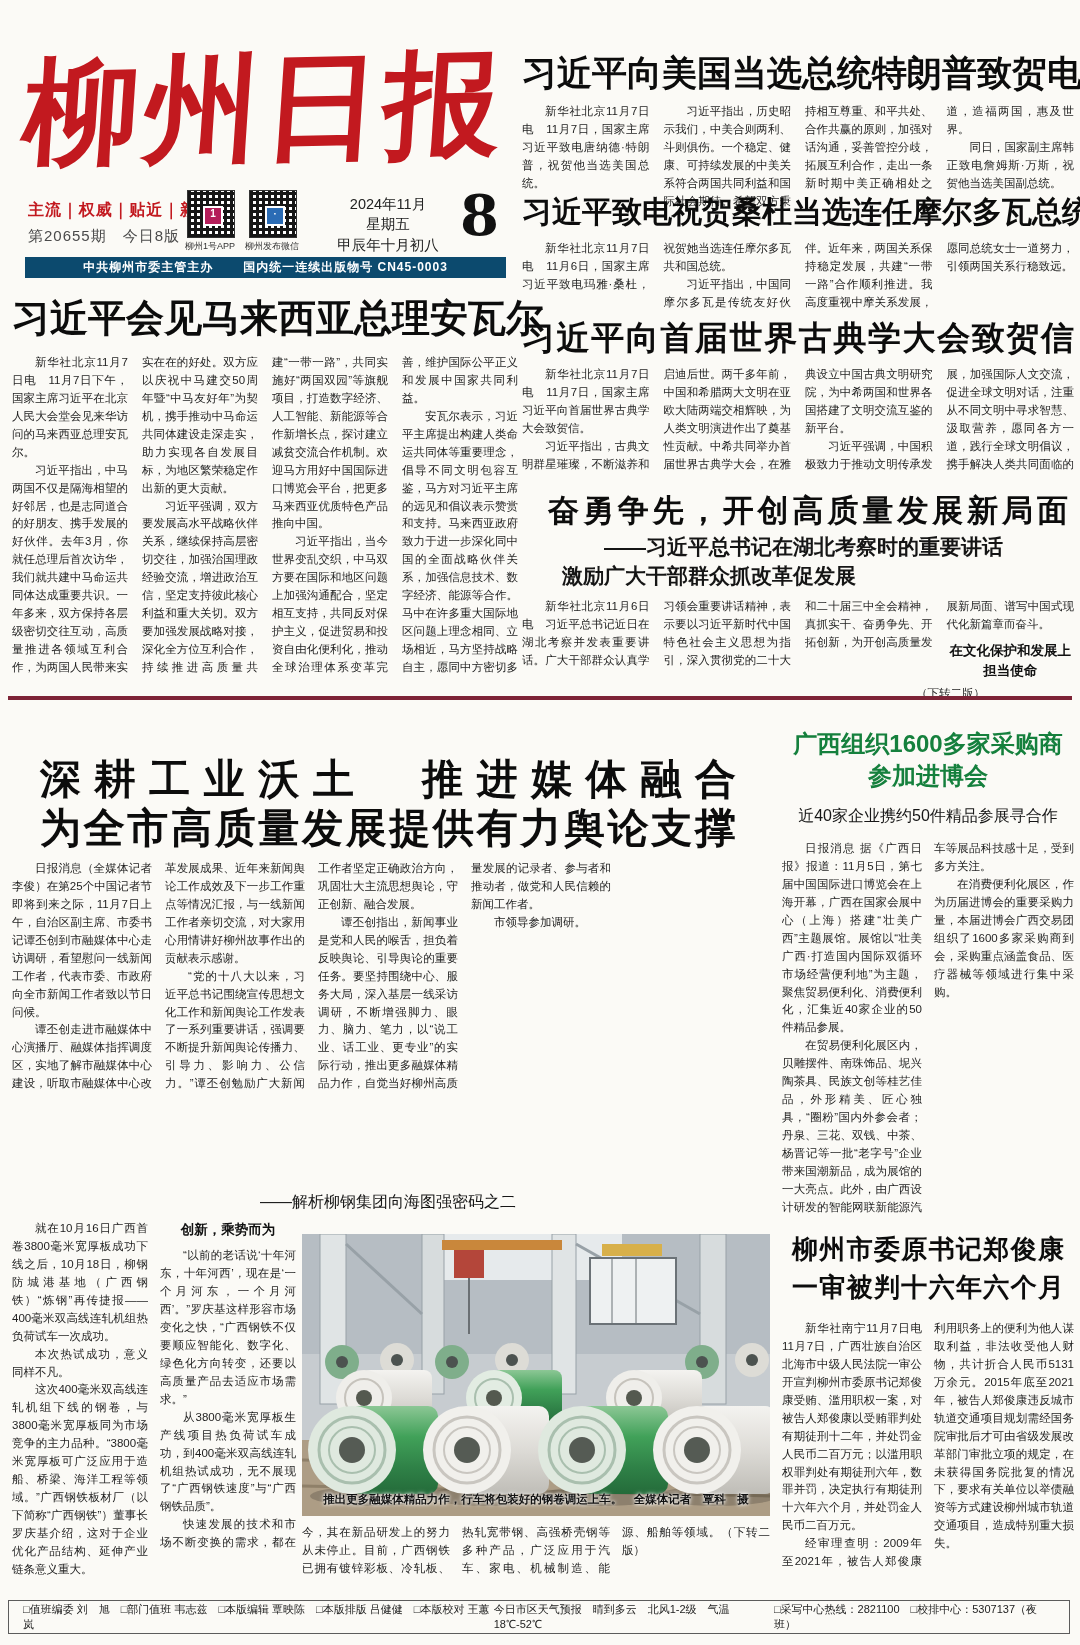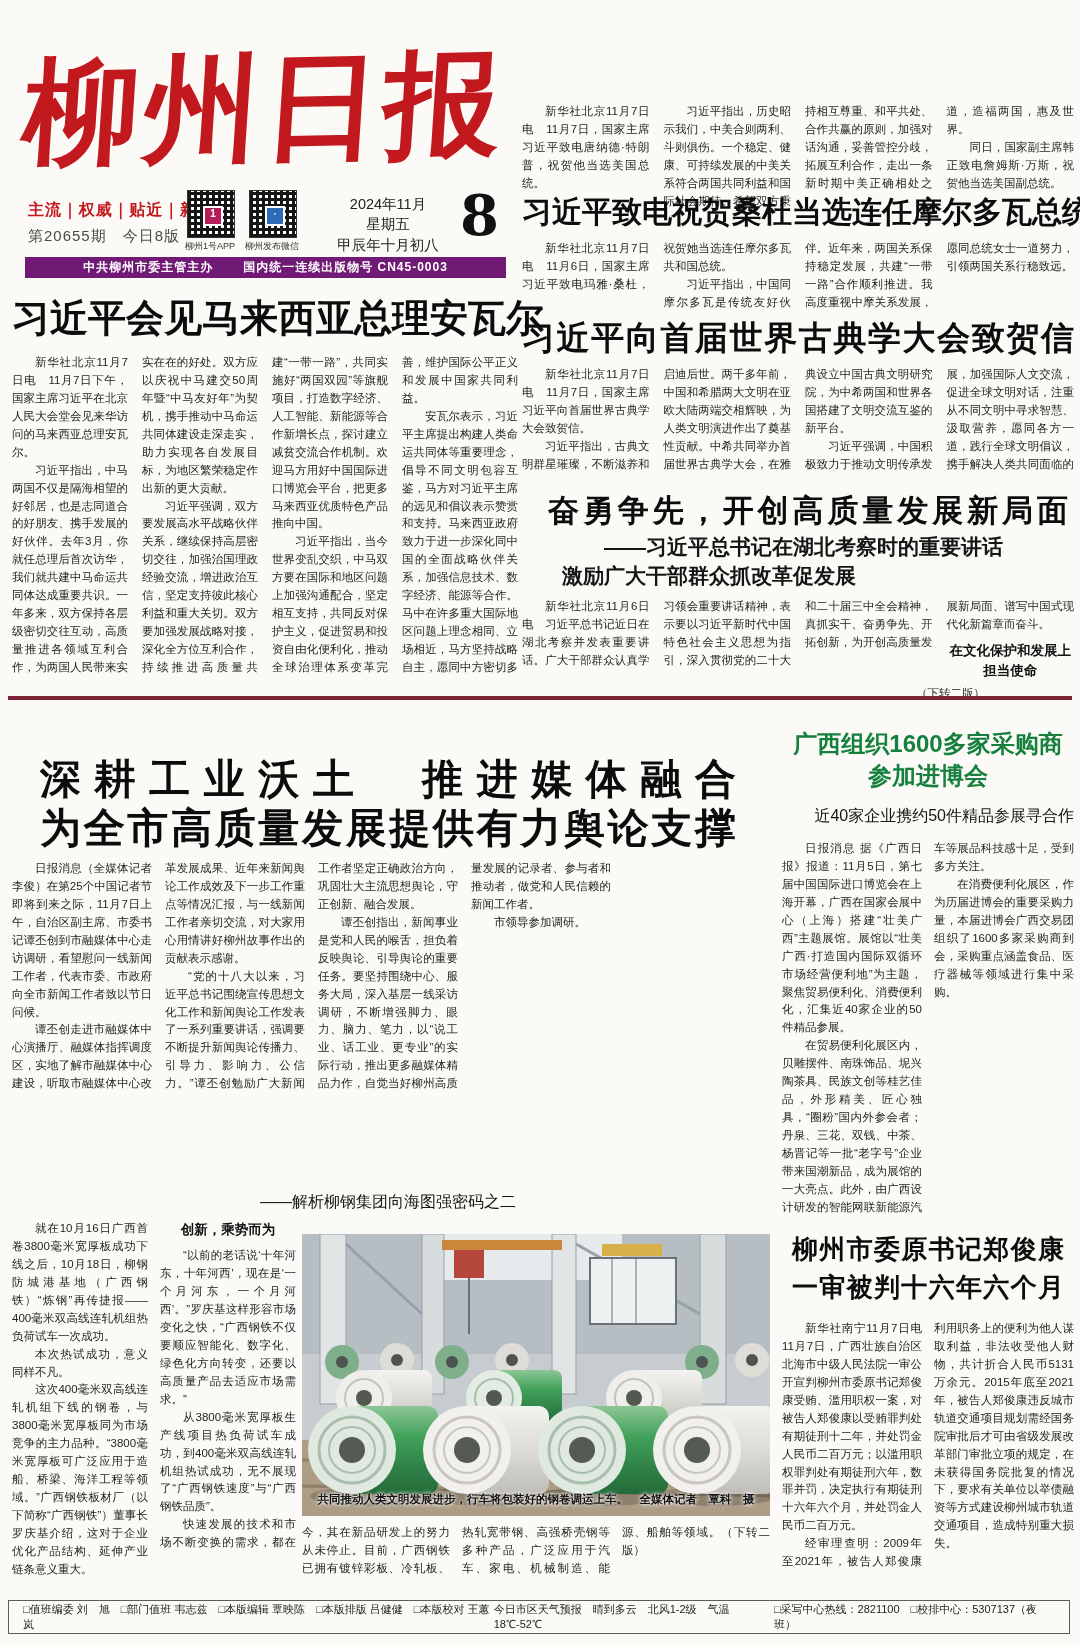--- a/index.html
+++ b/index.html
@@ -20,21 +20,21 @@
   #qr-app{left:187px;top:190px;}
   #qr-wechat{left:249px;top:190px;}
   #qr-app .qr-core{background:#b41e5a;}
   #qr-wechat .qr-core{background:#2b6cb5;}
   .qr-label{top:240px;width:60px;text-align:center;font-size:9px;color:#333;}
   #qr-app-label{left:180px;}
   #qr-wechat-label{left:242px;}
   #date-block{left:316px;top:194px;width:144px;text-align:center;font-size:14.5px;
       line-height:1.4;color:#222;}
   #page-number{left:460px;top:182px;font-size:56px;font-weight:bold;font-family:"DejaVu Serif",serif;color:#111;}
-  #red-bar{left:25px;top:257px;width:481px;height:21px;background:#701a75;color:#fff;
+  #red-bar{left:25px;top:257px;width:481px;height:21px;background:#0c4a6e;color:#fff;
       font-size:12px;font-weight:bold;display:flex;justify-content:center;gap:30px;align-items:center;letter-spacing:1px;}
   
   .head-just{font-weight:900;color:#0c0c0c;text-align:justify;text-align-last:justify;white-space:nowrap;}
   .head-center{font-weight:900;color:#15803d;text-align:center;}
   
   .col-body{font-size:11.5px;line-height:1.56;text-align:justify;color:#1e1e1e;
       column-fill:auto;overflow:hidden;}
   .col-body p{margin:0;text-indent:2em;}
   .col-body p.no-indent{text-indent:0;}
   .cols4{column-count:4;column-gap:14px;}
@@ -78,20 +78,21 @@
     <div>星期五</div>
     <div>甲辰年十月初八</div>
   </div>
   <div class="abs" id="page-number">8</div>
 
   <div class="abs" id="red-bar">
     <span>中共柳州市委主管主办</span>
     <span>国内统一连续出版物号 CN45-0003</span>
   </div>
 
+  <div class="abs head-just" style="left:522px;top:50px;width:552px;font-size:35px;">习近平向美国当选总统特朗普致贺电</div>
   <div class="abs col-body cols4" style="left:522px;top:103px;width:552px;height:112px;">
     <p>新华社北京11月7日电　11月7日，国家主席习近平致电唐纳德·特朗普，祝贺他当选美国总统。</p>
     <p>习近平指出，历史昭示我们，中美合则两利、斗则俱伤。一个稳定、健康、可持续发展的中美关系符合两国共同利益和国际社会期待。希望双方秉持相互尊重、和平共处、合作共赢的原则，加强对话沟通，妥善管控分歧，拓展互利合作，走出一条新时期中美正确相处之道，造福两国，惠及世界。</p>
     <p>同日，国家副主席韩正致电詹姆斯·万斯，祝贺他当选美国副总统。</p>
   </div>
 
   <div class="abs head-just" style="left:522px;top:192px;width:552px;font-size:30px;">习近平致电祝贺桑杜当选连任摩尔多瓦总统</div>
   <div class="abs col-body cols4" style="left:522px;top:240px;width:552px;height:82px;">
     <p>新华社北京11月7日电　11月6日，国家主席习近平致电玛雅·桑杜，祝贺她当选连任摩尔多瓦共和国总统。</p>
     <p>习近平指出，中国同摩尔多瓦是传统友好伙伴。近年来，两国关系保持稳定发展，共建“一带一路”合作顺利推进。我高度重视中摩关系发展，愿同总统女士一道努力，引领两国关系行稳致远。</p>
@@ -132,21 +133,21 @@
   <div class="abs col-body cols5" style="left:12px;top:860px;width:752px;height:244px;">
     <p>日报消息（全媒体记者李俊）在第25个中国记者节即将到来之际，11月7日上午，自治区副主席、市委书记谭丕创到市融媒体中心走访调研，看望慰问一线新闻工作者，代表市委、市政府向全市新闻工作者致以节日问候。</p>
     <p>谭丕创走进市融媒体中心演播厅、融媒体指挥调度区，实地了解市融媒体中心建设，听取市融媒体中心改革发展成果、近年来新闻舆论工作成效及下一步工作重点等情况汇报，与一线新闻工作者亲切交流，对大家用心用情讲好柳州故事作出的贡献表示感谢。</p>
     <p>“党的十八大以来，习近平总书记围绕宣传思想文化工作和新闻舆论工作发表了一系列重要讲话，强调要不断提升新闻舆论传播力、引导力、影响力、公信力。”谭丕创勉励广大新闻工作者坚定正确政治方向，巩固壮大主流思想舆论，守正创新、融合发展。</p>
     <p>谭丕创指出，新闻事业是党和人民的喉舌，担负着反映舆论、引导舆论的重要任务。要坚持围绕中心、服务大局，深入基层一线采访调研，不断增强脚力、眼力、脑力、笔力，以“说工业、话工业、更专业”的实际行动，推出更多融媒体精品力作，自觉当好柳州高质量发展的记录者、参与者和推动者，做党和人民信赖的新闻工作者。</p>
     <p>市领导参加调研。</p>
   </div>
 
   <div class="abs head-center" style="left:782px;top:728px;width:292px;font-size:24px;font-weight:700;">广西组织1600多家采购商</div>
   <div class="abs head-center" style="left:782px;top:760px;width:292px;font-size:24px;font-weight:700;">参加进博会</div>
-  <div class="abs" style="left:782px;top:806px;width:292px;text-align:right;font-size:16px;color:#161616;">近40家企业携约50件精品参展寻合作</div>
+  <div class="abs" style="left:782px;top:806px;width:292px;text-align:center;font-size:16px;color:#161616;">近40家企业携约50件精品参展寻合作</div>
   <div class="abs col-body cols2" style="left:782px;top:840px;width:292px;height:392px;">
     <p>日报消息 据《广西日报》报道：11月5日，第七届中国国际进口博览会在上海开幕，广西在国家会展中心（上海）搭建“壮美广西”主题展馆。展馆以“壮美广西·打造国内国际双循环市场经营便利地”为主题，聚焦贸易便利化、消费便利化，汇集近40家企业的50件精品参展。</p>
     <p>在贸易便利化展区内，贝雕摆件、南珠饰品、坭兴陶茶具、民族文创等桂艺佳品，外形精美、匠心独具，“圈粉”国内外参会者；丹泉、三花、双钱、中茶、杨晋记等一批“老字号”企业带来国潮新品，成为展馆的一大亮点。此外，由广西设计研发的智能网联新能源汽车等展品科技感十足，受到多方关注。</p>
     <p>在消费便利化展区，作为历届进博会的重要采购力量，本届进博会广西交易团组织了1600多家采购商到会，采购重点涵盖食品、医疗器械等领域进行集中采购。</p>
   </div>
 
   <div class="abs" style="left:12px;top:1192px;width:752px;text-align:center;font-size:16px;color:#161616;">——解析柳钢集团向海图强密码之二</div>
   <div class="abs col-body cols2" style="left:12px;top:1220px;width:284px;height:366px;">
     <p>就在10月16日广西首卷3800毫米宽厚板成功下线之后，10月18日，柳钢防城港基地（广西钢铁）“炼钢”再传捷报——400毫米双高线连轧机组热负荷试车一次成功。</p>
     <p>本次热试成功，意义同样不凡。</p>
@@ -241,21 +242,21 @@
         <circle cx="280" cy="216" r="13" fill="#555b54"></circle>
         <ellipse cx="415" cy="262" rx="60" ry="10" fill="rgba(0,0,0,0.18)"></ellipse>
         <rect x="393" y="172" width="80" height="88" rx="10" fill="url(#gWhite)"></rect>
         <circle cx="395" cy="216" r="44" fill="#f1f0ec"></circle>
         <circle cx="395" cy="216" r="33" fill="none" stroke="#c9c6c0" stroke-width="3"></circle>
         <circle cx="395" cy="216" r="23" fill="none" stroke="#c9c6c0" stroke-width="2"></circle>
         <circle cx="395" cy="216" r="13" fill="#555b54"></circle>
       </g>
     </svg>
   </div>
-  <div class="abs" id="photo-caption">共同推动人类文明发展进步，行车将包装好的钢卷调运上车。　全媒体记者　覃科　摄</div>
+  <div class="abs" id="photo-caption">推出更多融媒体精品力作，行车将包装好的钢卷调运上车。　全媒体记者　覃科　摄</div>
 
   <div class="abs head-just" style="left:792px;top:1232px;width:272px;font-size:26px;font-weight:800;">柳州市委原书记郑俊康</div>
 
   <div class="abs col-body cols3" style="left:302px;top:1524px;width:468px;height:62px;">
     <p class="no-indent">今，其在新品研发上的努力从未停止。目前，广西钢铁已拥有镀锌彩板、冷轧板、热轧宽带钢、高强桥壳钢等多种产品，广泛应用于汽车、家电、机械制造、能源、船舶等领域。（下转二版）</p>
   </div>
   <div class="abs head-just" style="left:792px;top:1270px;width:272px;font-size:26px;font-weight:800;">一审被判十六年六个月</div>
   <div class="abs col-body cols2" style="left:782px;top:1320px;width:292px;height:266px;">
     <p>新华社南宁11月7日电　11月7日，广西壮族自治区北海市中级人民法院一审公开宣判柳州市委原书记郑俊康受贿、滥用职权一案，对被告人郑俊康以受贿罪判处有期徒刑十二年，并处罚金人民币二百万元；以滥用职权罪判处有期徒刑六年，数罪并罚，决定执行有期徒刑十六年六个月，并处罚金人民币二百万元。</p>
     <p>经审理查明：2009年至2021年，被告人郑俊康利用职务上的便利为他人谋取利益，非法收受他人财物，共计折合人民币5131万余元。2015年底至2021年，被告人郑俊康违反城市轨道交通项目规划需经国务院审批后才可由省级发展改革部门审批立项的规定，在未获得国务院批复的情况下，要求有关单位以举债融资等方式建设柳州城市轨道交通项目，造成特别重大损失。</p>

